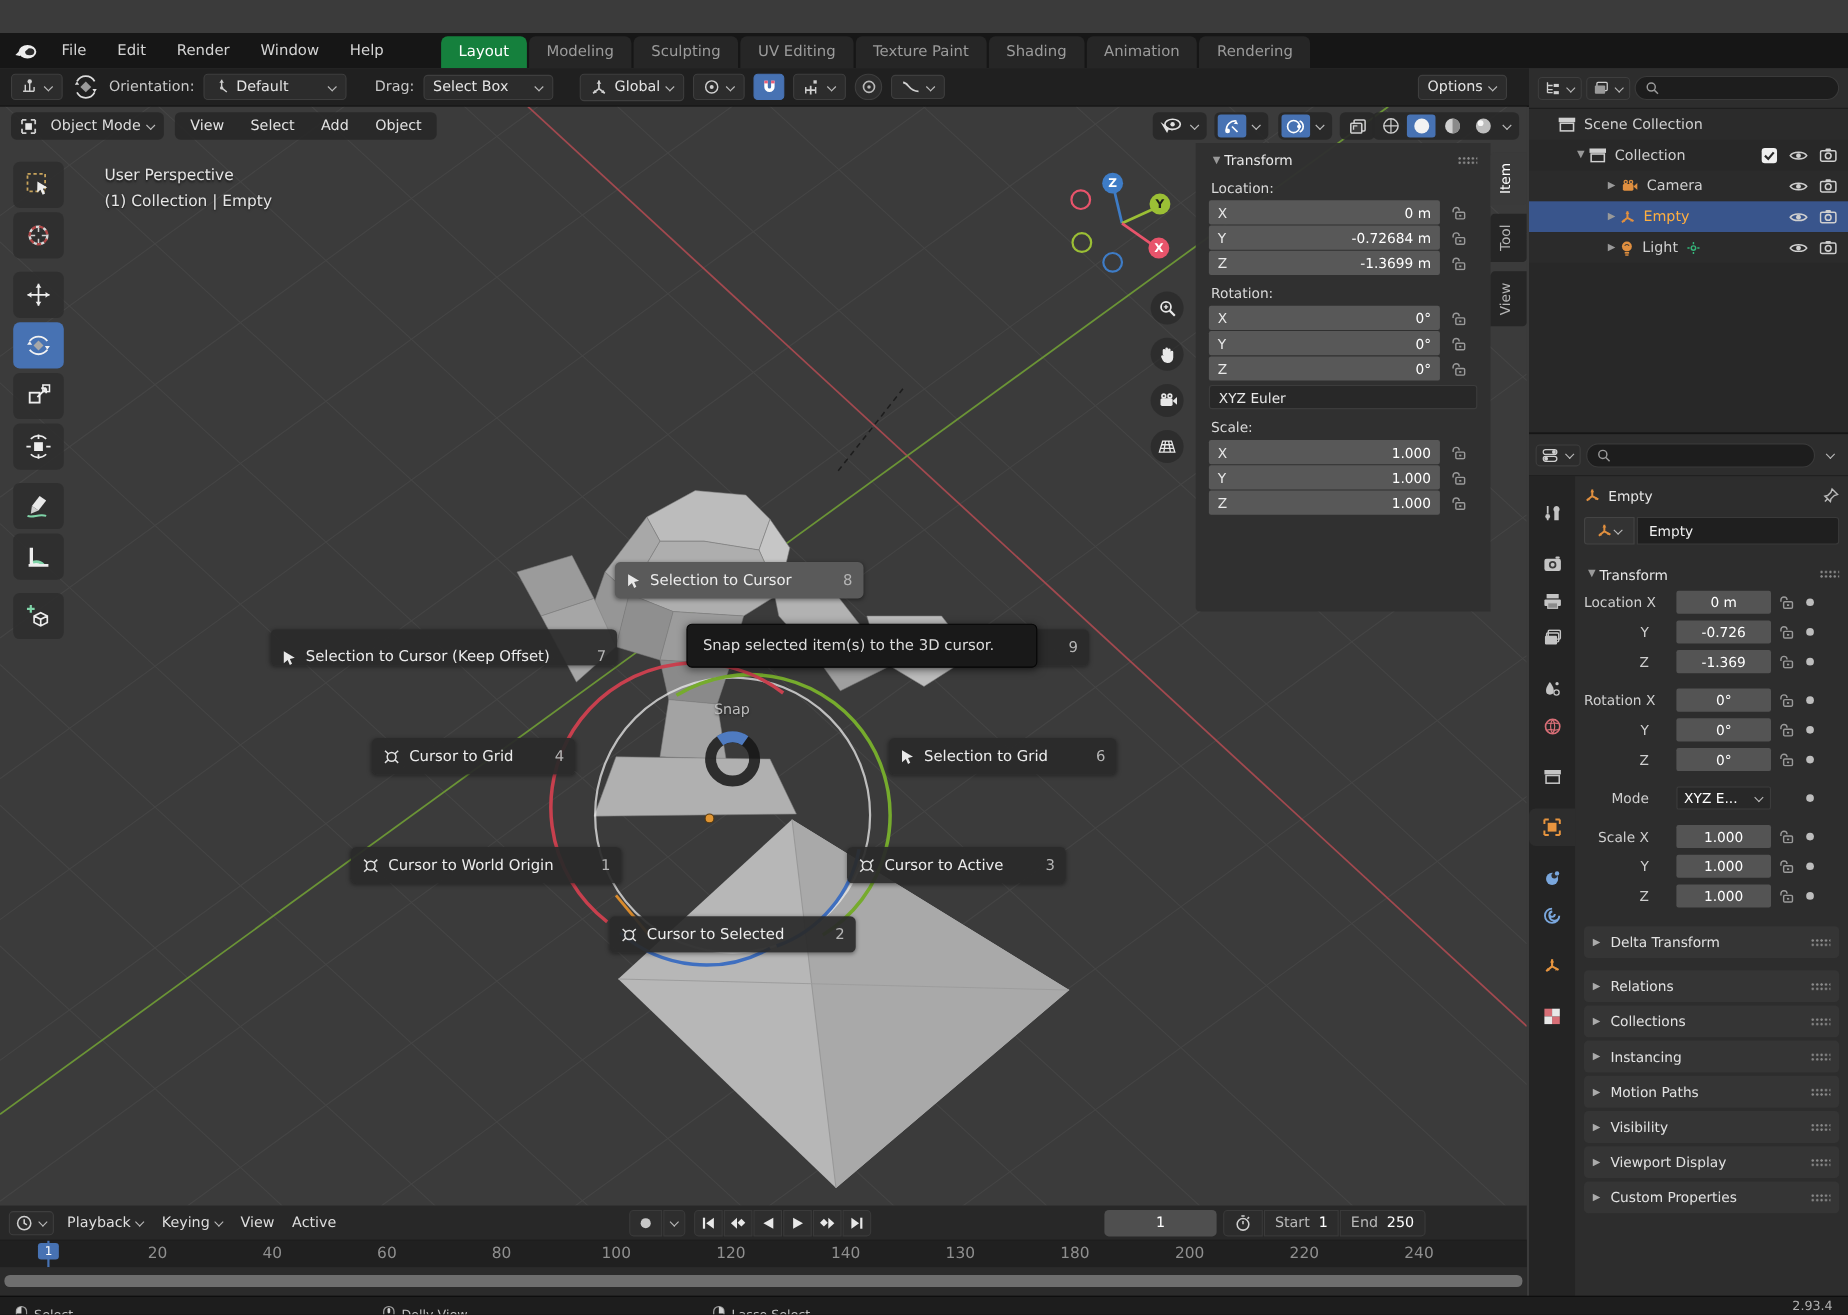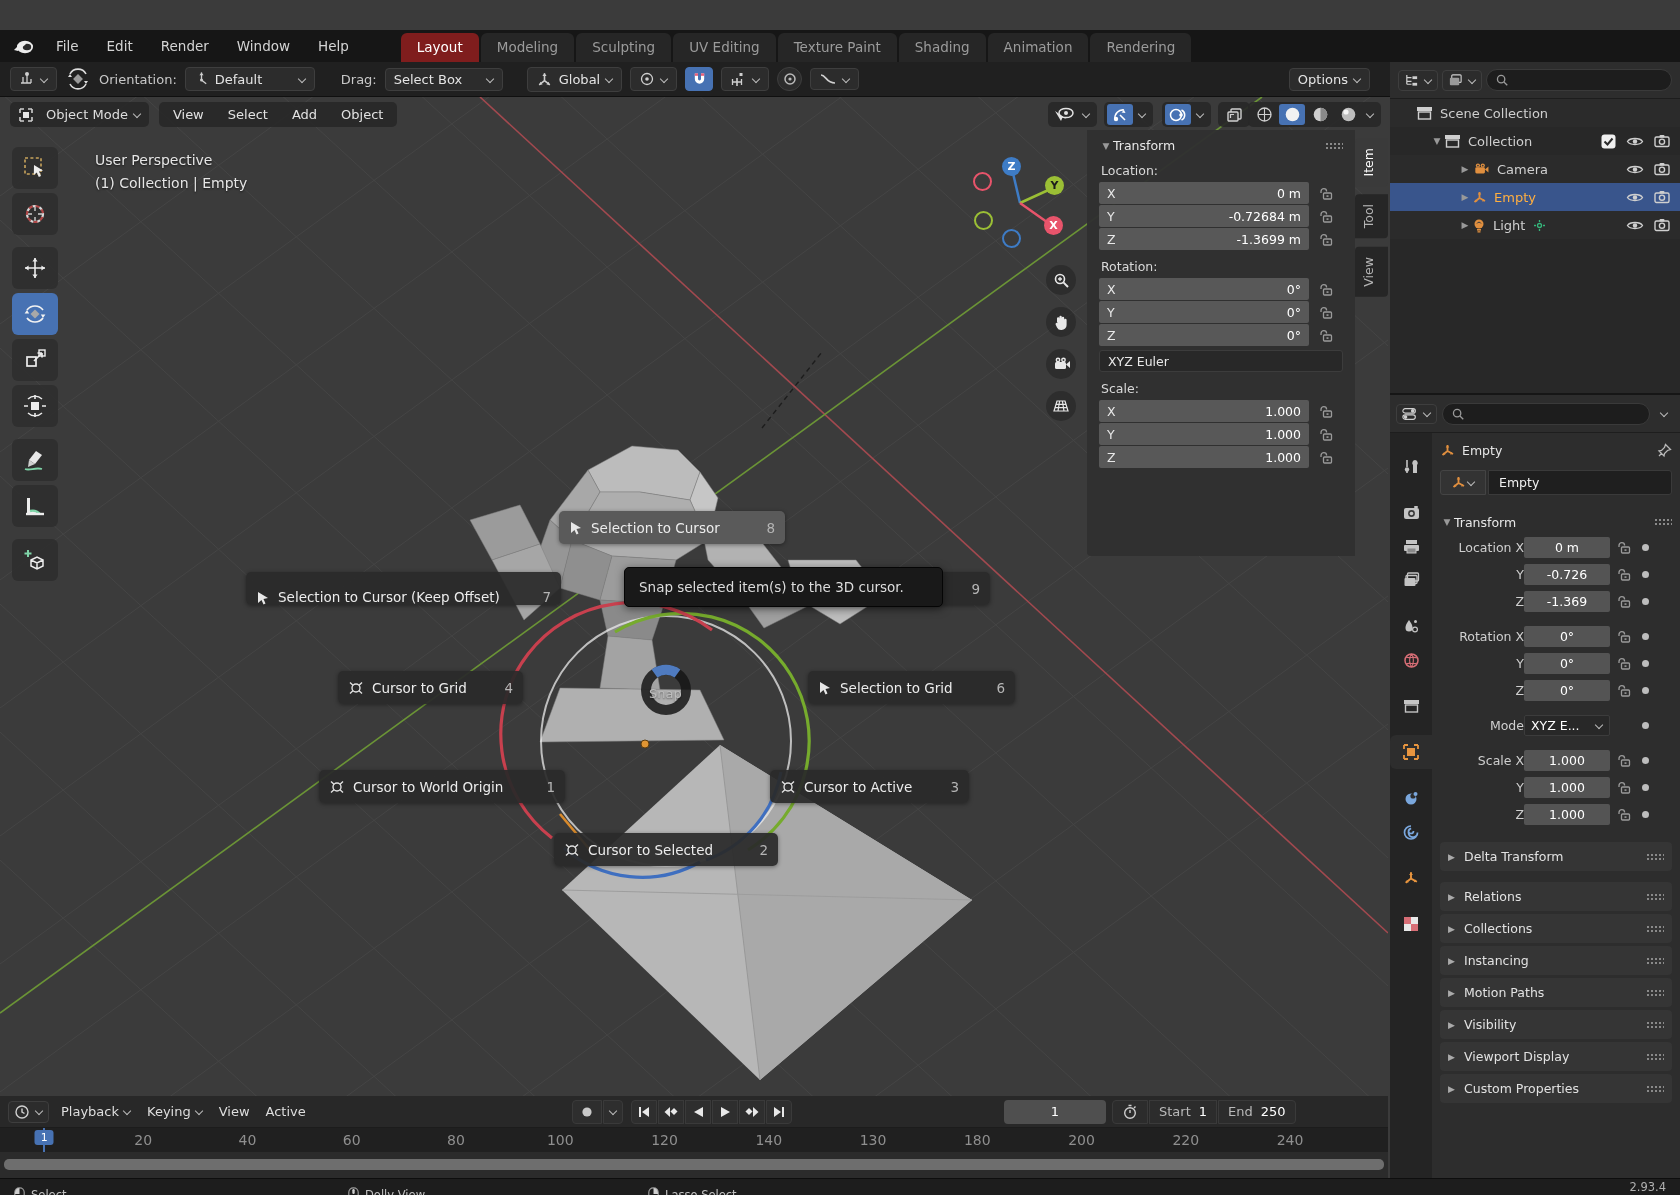--- a/index.html
+++ b/index.html
@@ -13,21 +13,21 @@
   .tl { width:13px; height:13px; border-radius:50%; }
   .titletext { color:#4a4a4a; font-size:13px; font-weight:bold; display:flex; align-items:center; gap:6px; }
   .docicon { width:12px; height:14px; background:#d8d4d0; border:1px solid #b8b4b0; border-radius:2px; }
 
   
   .topbar { position:absolute; left:0; top:30px; width:1680px; height:32px; background:#161616; display:flex; align-items:center; }
   .menus { display:flex; align-items:center; gap:4px; margin-left:8px; }
   .menu-item { padding:4px 12px; color:#d4d4d4; border-radius:4px; font-size:13.5px; }
   .tabsrow { display:flex; align-items:flex-end; height:32px; margin-left:40px; gap:2px; }
   .wtab { background:#262626; color:#9b9b9b; border-radius:6px 6px 0 0; padding:6px 16px 7px; font-size:13.5px; white-space:nowrap; }
-  .wtab.active { background:#7f1d1d; color:#fff; }
+  .wtab.active { background:#15803d; color:#fff; }
   .topbar-right { position:absolute; right:4px; top:34px; display:flex; gap:8px; }
   .idblock { display:flex; align-items:center; background:#232323; border:1px solid #3a3a3a; border-radius:5px; height:25px; overflow:hidden; }
   .idblock .seg-icon { display:flex; align-items:center; gap:2px; background:#363636; height:100%; padding:0 5px; border-right:1px solid #1a1a1a; }
   .idblock .seg-name { padding:0 10px; min-width:120px; color:#e8e8e8; }
   .idblock .seg-copy { background:#4a4a4a; border-radius:3px; margin:2px; width:24px; height:19px; display:flex; align-items:center; justify-content:center; }
   .idblock .seg-x { width:24px; display:flex; align-items:center; justify-content:center; color:#888; }
 
   
   .toolsettings { position:absolute; left:0; top:62px; width:1680px; height:35px; background:#202020; border-bottom:1px solid #101010; display:flex; align-items:center; gap:8px; padding:0 10px; }
   .ts-label { color:#c8c8c8; }
@@ -74,21 +74,21 @@
   .np-tabs { position:absolute; left:1355px; top:33px; width:33px; display:flex; flex-direction:column; gap:8px; padding-top:8px; }
   .np-tab { writing-mode:vertical-rl; transform:rotate(180deg); background:#262626; color:#b4b4b4; border-radius:4px 0 4px 0; padding:10px 6px; text-align:center; font-size:12.5px; }
   .np-tab.active { background:#3a3a3a; color:#fff; }
 
   
   .pie-item { position:absolute; height:33px; background:rgba(42,42,42,.93); border-radius:5px; display:flex; align-items:center; padding:0 10px; color:#ececec; font-size:13.5px; white-space:nowrap; box-shadow:0 1px 4px rgba(0,0,0,.4); }
   .pie-item.hl { background:#5a5a5a; }
   .pie-item .num { margin-left:auto; color:#b5b5b5; padding-left:14px; }
   .pie-item .picon { margin-right:8px; display:flex; }
   .pie-tooltip { position:absolute; height:40px; background:#191919; border:1px solid #050505; border-radius:5px; display:flex; align-items:center; padding:0 14px; color:#dcdcdc; font-size:13.5px; box-shadow:0 2px 8px rgba(0,0,0,.5); z-index:5; white-space:nowrap; }
-  .pie-title { position:absolute; color:#bdbdbd; font-size:13px; text-shadow:0 1px 2px rgba(0,0,0,.5);margin-top:48px; }
+  .pie-title { position:absolute; color:#bdbdbd; font-size:13px; text-shadow:0 1px 2px rgba(0,0,0,.5); }
 
   
   .outliner { position:absolute; left:1390px; top:62px; width:290px; height:333px; background:#282828; border-bottom:2px solid #161616; }
   .ol-header { height:37px; background:#2d2d2d; border-bottom:1px solid #1d1d1d; display:flex; align-items:center; padding:0 8px; gap:4px; }
   .searchfield { flex:1; background:#1d1d1d; border:1px solid #3a3a3a; border-radius:11px; height:22px; display:flex; align-items:center; padding:0 8px; gap:6px; color:#888; }
   .ol-row { height:28px; display:flex; align-items:center; font-size:13px; color:#cfcfcf; position:relative; }
   .ol-row:nth-child(odd) { background:#2b2b2b; }
   .ol-row.selected { background:#39558c; }
   .ol-tri { width:14px; text-align:center; color:#999; font-size:9px; }
   .ol-controls { position:absolute; right:10px; display:flex; gap:10px; align-items:center; }
@@ -101,21 +101,21 @@
   .pr-tab.active { background:#2d2d2d; border-radius:6px 0 0 6px; }
   .pr-tab.gap { margin-top:12px; }
   .pr-content { position:absolute; left:42px; top:38px; right:0; bottom:0; background:#2d2d2d; padding:10px 8px 0 8px; }
   .pr-bread { display:flex; align-items:center; gap:7px; color:#e6e6e6; margin-bottom:12px; }
   .pr-pin { margin-left:auto; }
   .pr-id { display:flex; gap:2px; margin-bottom:14px; }
   .pr-id .ibox { background:#333; border:1px solid #444; border-radius:3px 0 0 3px; width:46px; height:25px; display:flex; align-items:center; justify-content:center; gap:2px; }
   .pr-id .nfield { flex:1; background:#1f1f1f; border:1px solid #3a3a3a; border-radius:0 3px 3px 0; height:25px; display:flex; align-items:center; padding:0 10px; color:#f0f0f0; }
   .pr-panelhead { display:flex; align-items:center; color:#e8e8e8; height:26px; }
   .pr-row { display:flex; align-items:center; height:24px; margin-bottom:3px; }
-  .pr-row .lbl { width:84px; text-align:right; padding-right:0; color:#cfcfcf; white-space:nowrap; }
+  .pr-row .lbl { width:84px; text-align:right; padding-right:25px; color:#cfcfcf; white-space:nowrap; }
   .pr-row .fld { width:86px; background:#545454; border-radius:2px; height:21px; display:flex; align-items:center; justify-content:center; color:#fff; }
   .pr-row .fld.dark { background:#282828; border:1px solid #3c3c3c; justify-content:space-between; padding:0 6px; }
   .pr-row .lockw { width:28px; display:flex; justify-content:center; }
   .pr-row .dot { width:7px; height:7px; border-radius:50%; background:#bdbdbd; margin-left:4px; }
   .pr-collapsed { background:#353535; border-radius:4px; height:29px; display:flex; align-items:center; padding:0 8px; margin-top:3px; color:#e2e2e2; }
   .tri-r { color:#aaa; font-size:9px; width:16px; }
 
   
   .timeline { position:absolute; left:0; top:1096px; width:1388px; height:82px; background:#282828; }
   .tl-header { height:32px; display:flex; align-items:center; padding:0 8px; gap:4px; border-bottom:1px solid #1c1c1c; }

